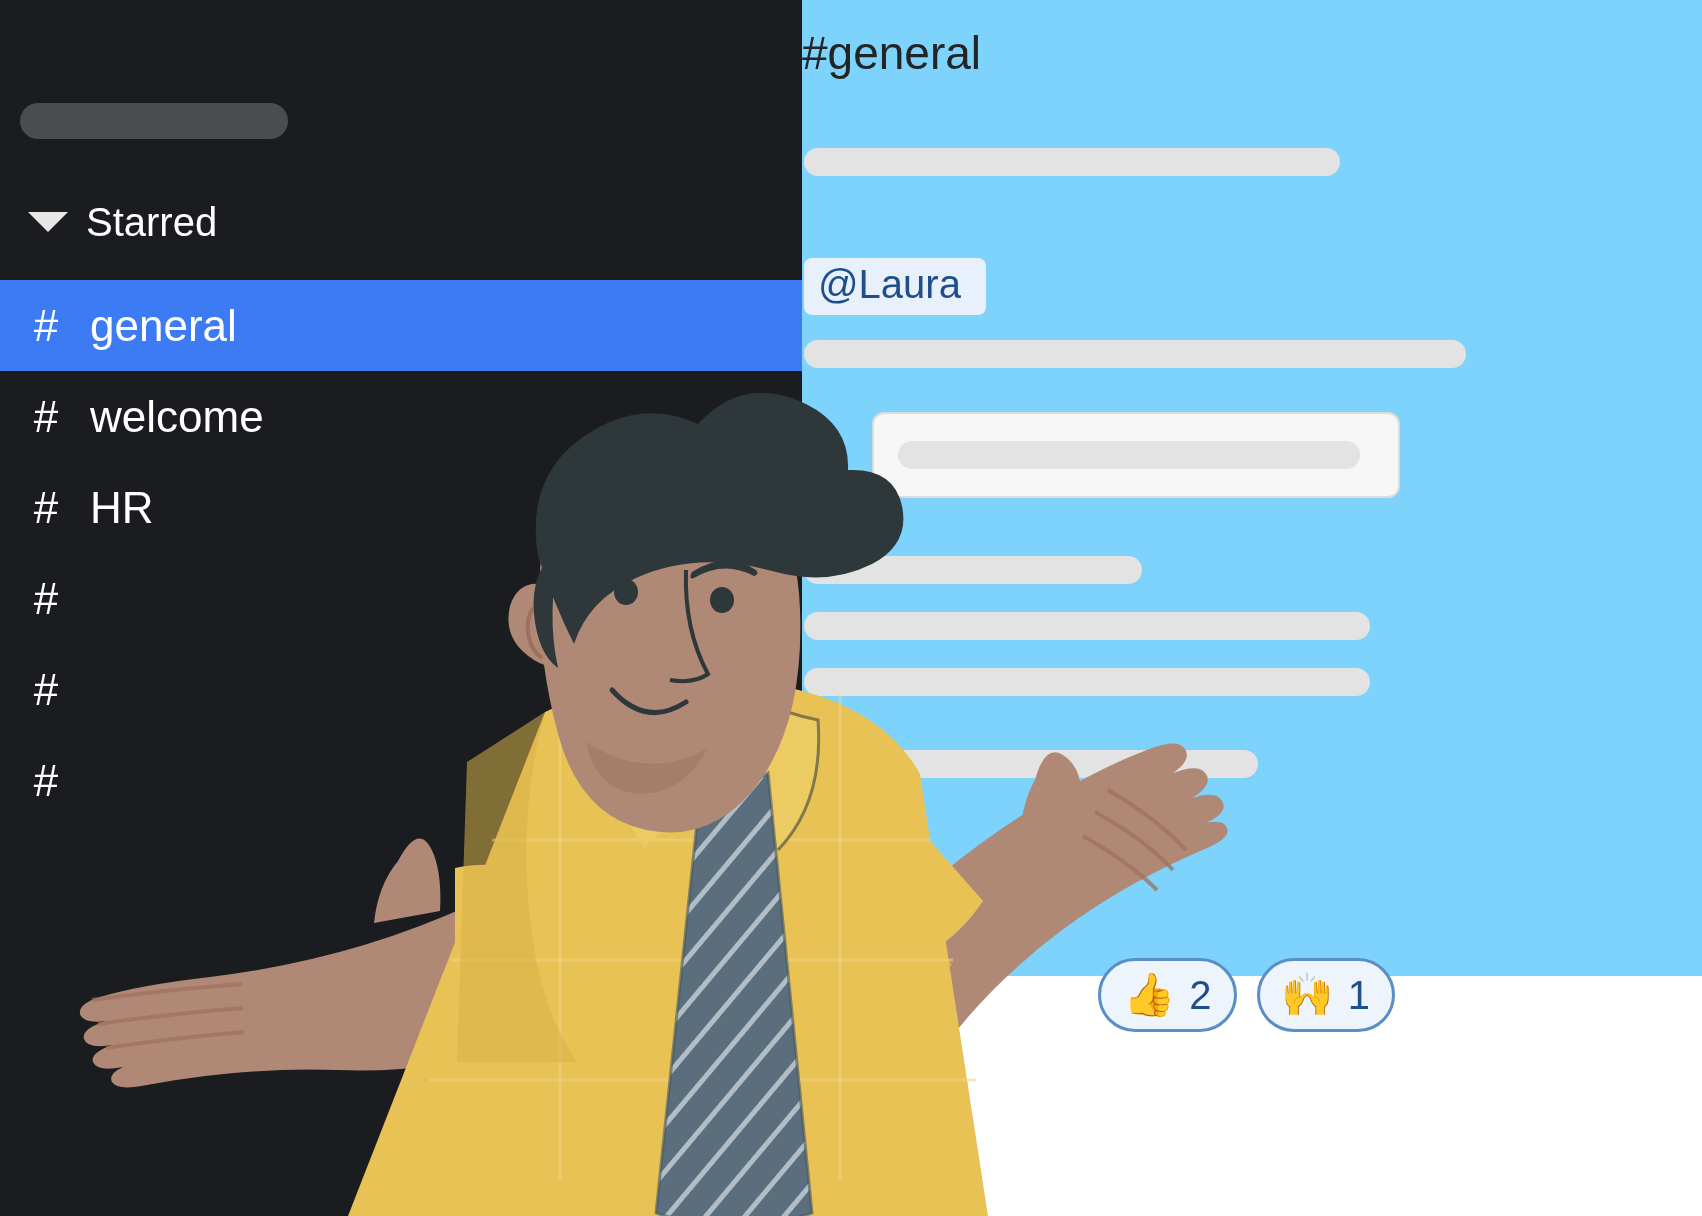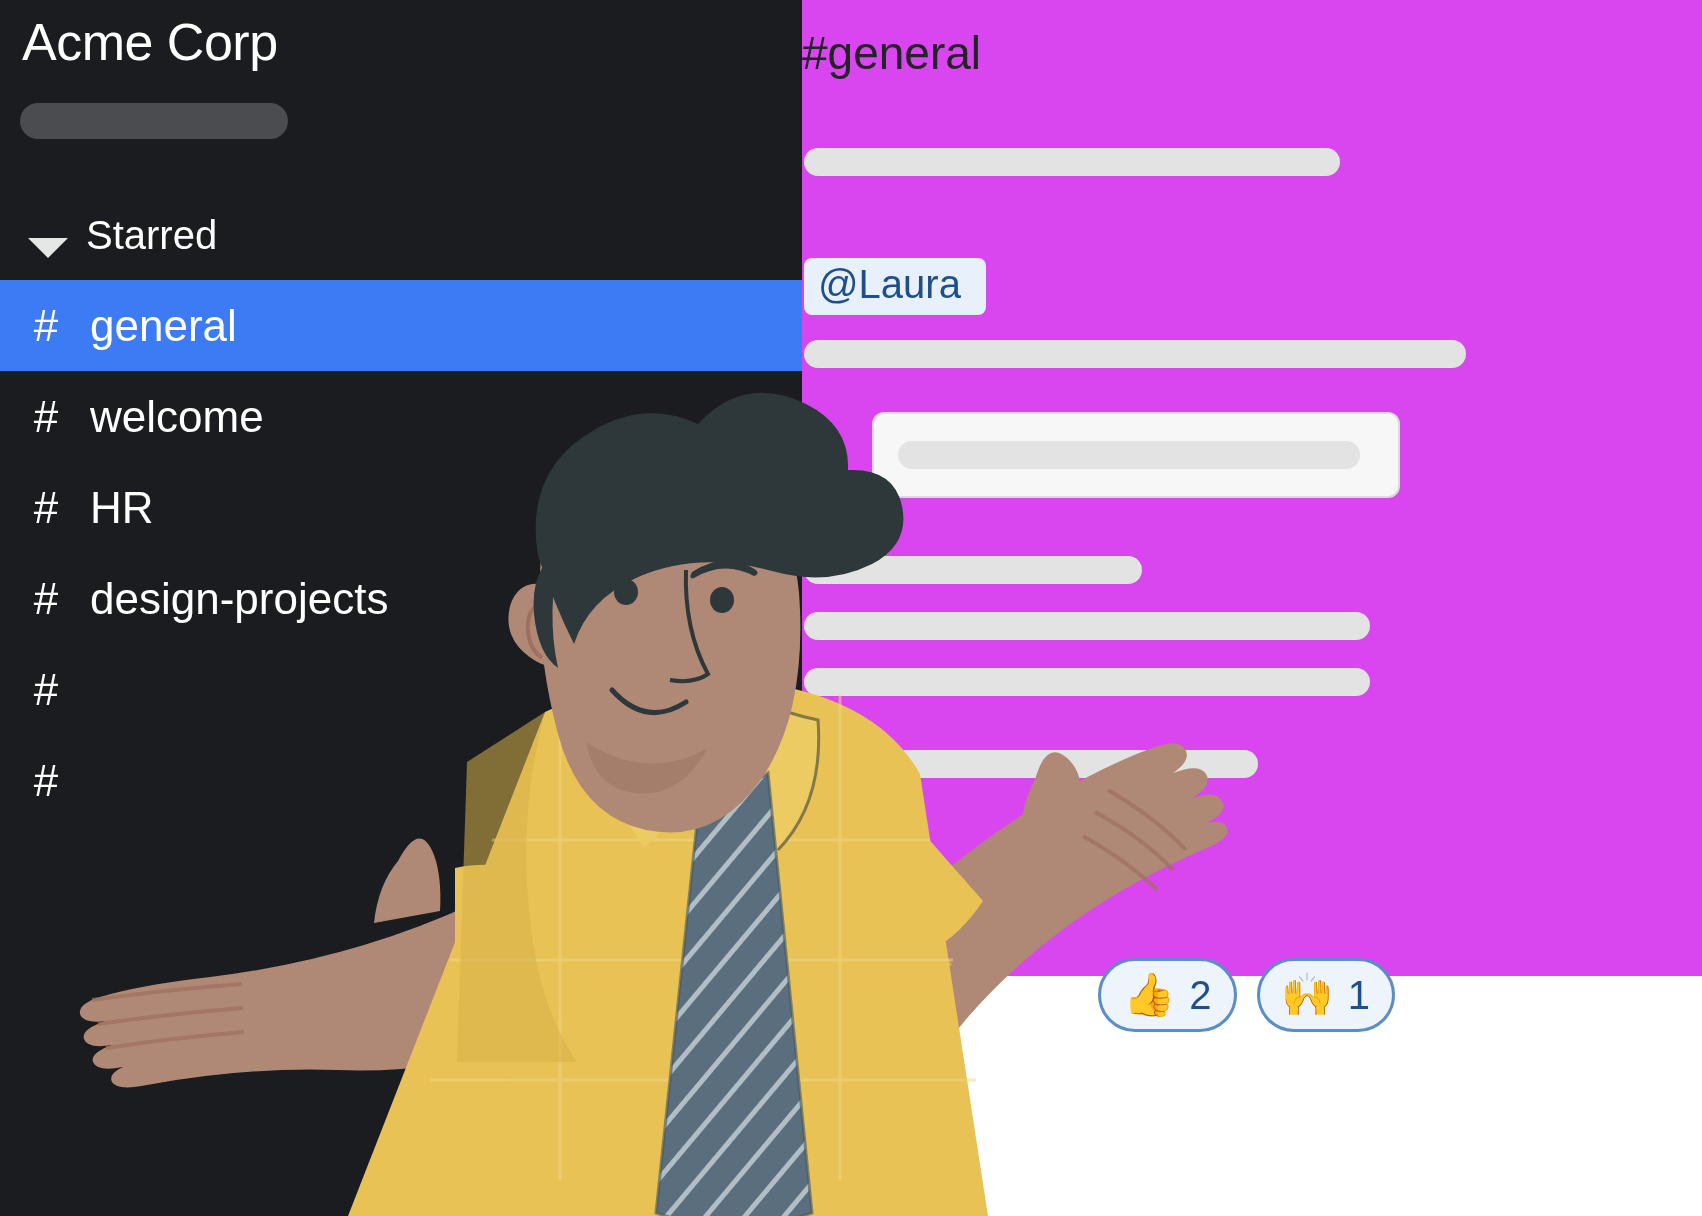--- a/index.html
+++ b/index.html
@@ -21,21 +21,21 @@
     position:absolute;left:22px;top:12px;
     color:#ffffff;font-size:52px;font-weight:400;letter-spacing:-0.5px;
     white-space:nowrap;
   }
   .workspace-pill{
     position:absolute;left:20px;top:103px;width:268px;height:36px;
     background:#4a4c50;border-radius:18px;
   }
   .section-header{
     position:absolute;left:0;top:186px;width:802px;height:72px;
-    display:flex;align-items:flex-end;
+    display:flex;align-items:center;
   }
   .caret{
     width:0;height:0;margin-left:28px;margin-right:18px;
     border-left:20px solid transparent;border-right:20px solid transparent;
     border-top:20px solid #e6e6e6;
   }
   .section-label{color:#ffffff;font-size:40px;font-weight:400;}
 
   .channels{position:absolute;left:0;top:280px;width:802px;}
   .channel{
@@ -48,21 +48,21 @@
     color:#ffffff;font-size:44px;font-weight:400;line-height:1;
   }
   .channel .cname{
     color:#ffffff;font-size:44px;font-weight:400;margin-left:6px;
     white-space:nowrap;
   }
 
   
   .main{
     position:absolute;left:802px;top:0;width:900px;height:976px;
-    background:#d946ef;
+    background:#7dd3fc;
   }
   .channel-heading{
     position:absolute;left:0px;top:26px;
     color:#222426;font-size:46px;font-weight:400;
   }
   .bar{
     position:absolute;background:#e3e3e3;border-radius:999px;height:28px;
   }
   .mention{
     position:absolute;left:2px;top:258px;
@@ -99,21 +99,20 @@
     position:absolute;left:0;top:0;width:1702px;height:1216px;
     pointer-events:none;
   }
 </style>
 </head>
 <body>
 
 <div class="app">
 
   <div class="sidebar">
-    <div class="workspace-title">Acme Corp</div>
 
     <div class="workspace-pill"></div>
 
     <div class="section-header">
       <span class="caret"></span>
       <span class="section-label">Starred</span>
     </div>
 
     <div class="channels" id="channel-list">
         <div class="channel selected">
@@ -123,21 +122,20 @@
         <div class="channel">
           <span class="hash">#</span>
           <span class="cname">welcome</span>
         </div>
         <div class="channel">
           <span class="hash">#</span>
           <span class="cname">HR</span>
         </div>
         <div class="channel">
           <span class="hash">#</span>
-          <span class="cname">design-projects</span>
         </div>
         <div class="channel">
           <span class="hash">#</span>
         </div>
         <div class="channel">
           <span class="hash">#</span>
         </div>
       </div>
   </div>
 

